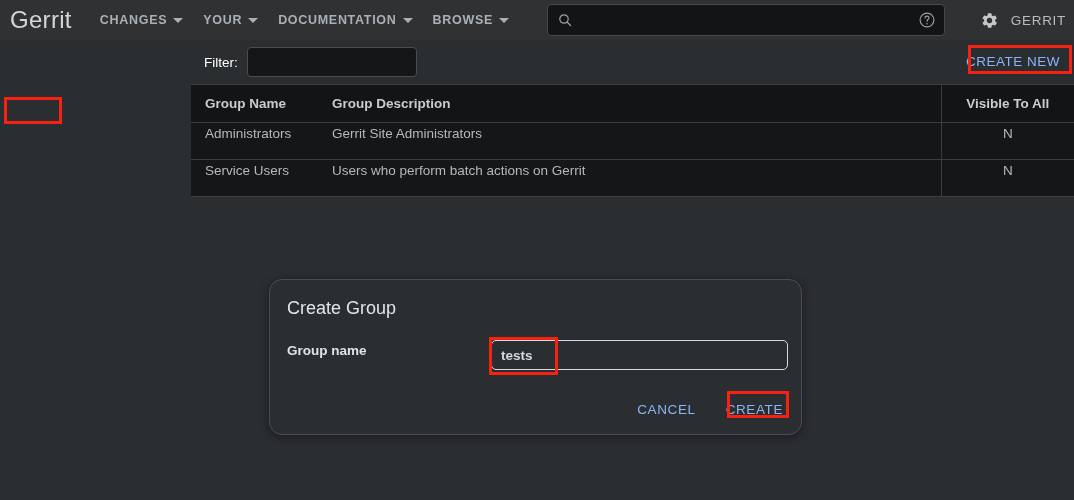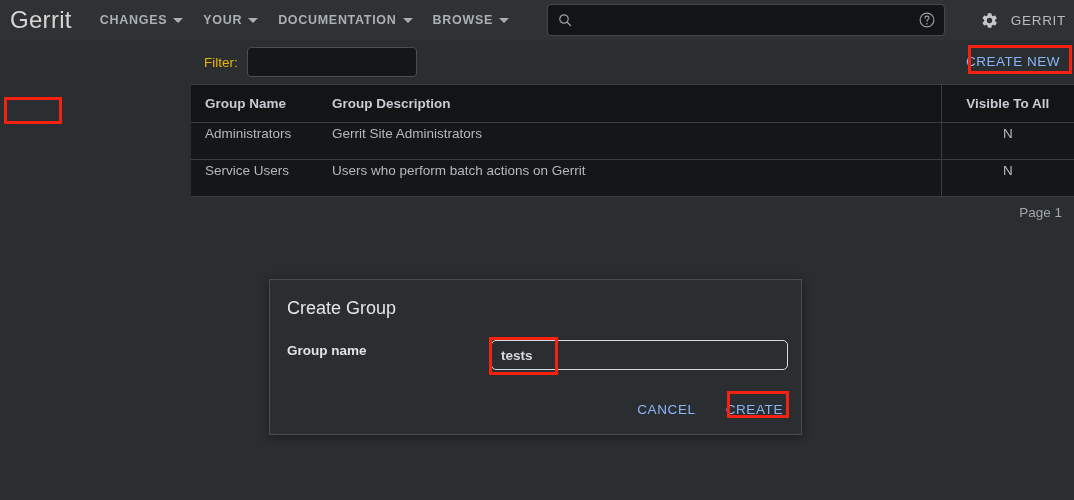--- a/index.html
+++ b/index.html
@@ -116,21 +116,21 @@
     position: absolute; left: 191px; top: 40px;
     width: 883px; height: 460px;
     background: #2b2e31;
   }
   .filter-bar {
     position: relative;
     height: 44px;
     display: flex; align-items: center;
     padding-left: 13px;
   }
-  .filter-label { color: #eab308; font-size: 13.5px; margin-right: 9px; }
+  .filter-label { color: #ffffff; font-size: 13.5px; margin-right: 9px; }
   .filter-input {
     width: 170px; height: 30px;
     background: #141618;
     border: 1px solid #4a4e52;
     border-radius: 4px;
     outline: none;
     color: #d0d0d0;
     font-size: 13px;
     padding: 0 7px;
     font-family: "Liberation Sans", sans-serif;
@@ -181,21 +181,21 @@
     color: #a0a6ac; font-size: 13.5px;
   }
 
   
   .modal {
     position: absolute;
     left: 269px; top: 279px;
     width: 533px; height: 156px;
     background: #2b2e31;
     border: 1px solid #4a4e52;
-    border-radius: 0;
+    border-radius: 13px;
     box-shadow: 0 2px 10px rgba(0,0,0,0.45);
   }
   .modal-title {
     position: absolute; left: 17px; top: 18px;
     color: #e2e5e8;
     font-size: 18px;
     font-weight: 400;
   }
   .modal-field-label {
     position: absolute; left: 17px; top: 63px;
@@ -311,23 +311,20 @@
           <td class="col-vis">N</td>
         </tr>
         <tr>
           <td class="col-name">Service Users</td>
           <td class="col-desc">Users who perform batch actions on Gerrit</td>
           <td class="col-vis">N</td>
         </tr>
       </tbody>
     </table>
 
-    <div class="page-row">
-      <span class="page-indicator">Page 1</span>
-    </div>
 
   </div>
 
   <div class="modal">
     <div class="modal-title">Create Group</div>
     <div class="modal-field-label">Group name</div>
     <input class="modal-input" type="text" value="tests" style="">
     <div class="modal-actions">
       <button class="modal-btn">CANCEL</button>
       <button class="modal-btn">CREATE</button>

